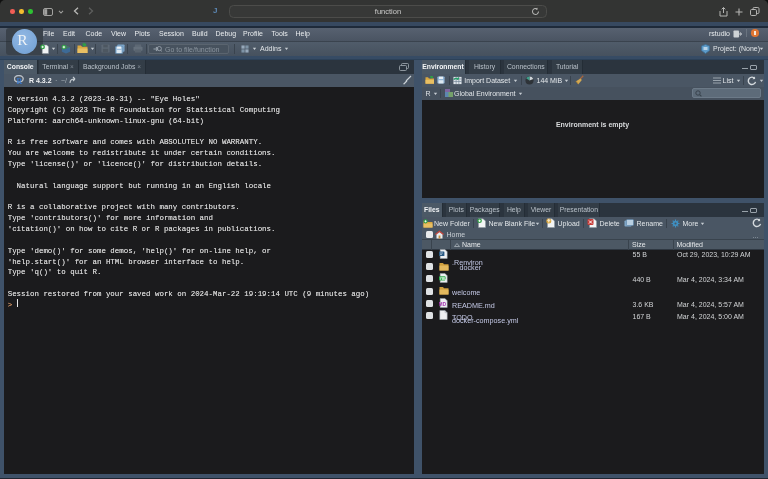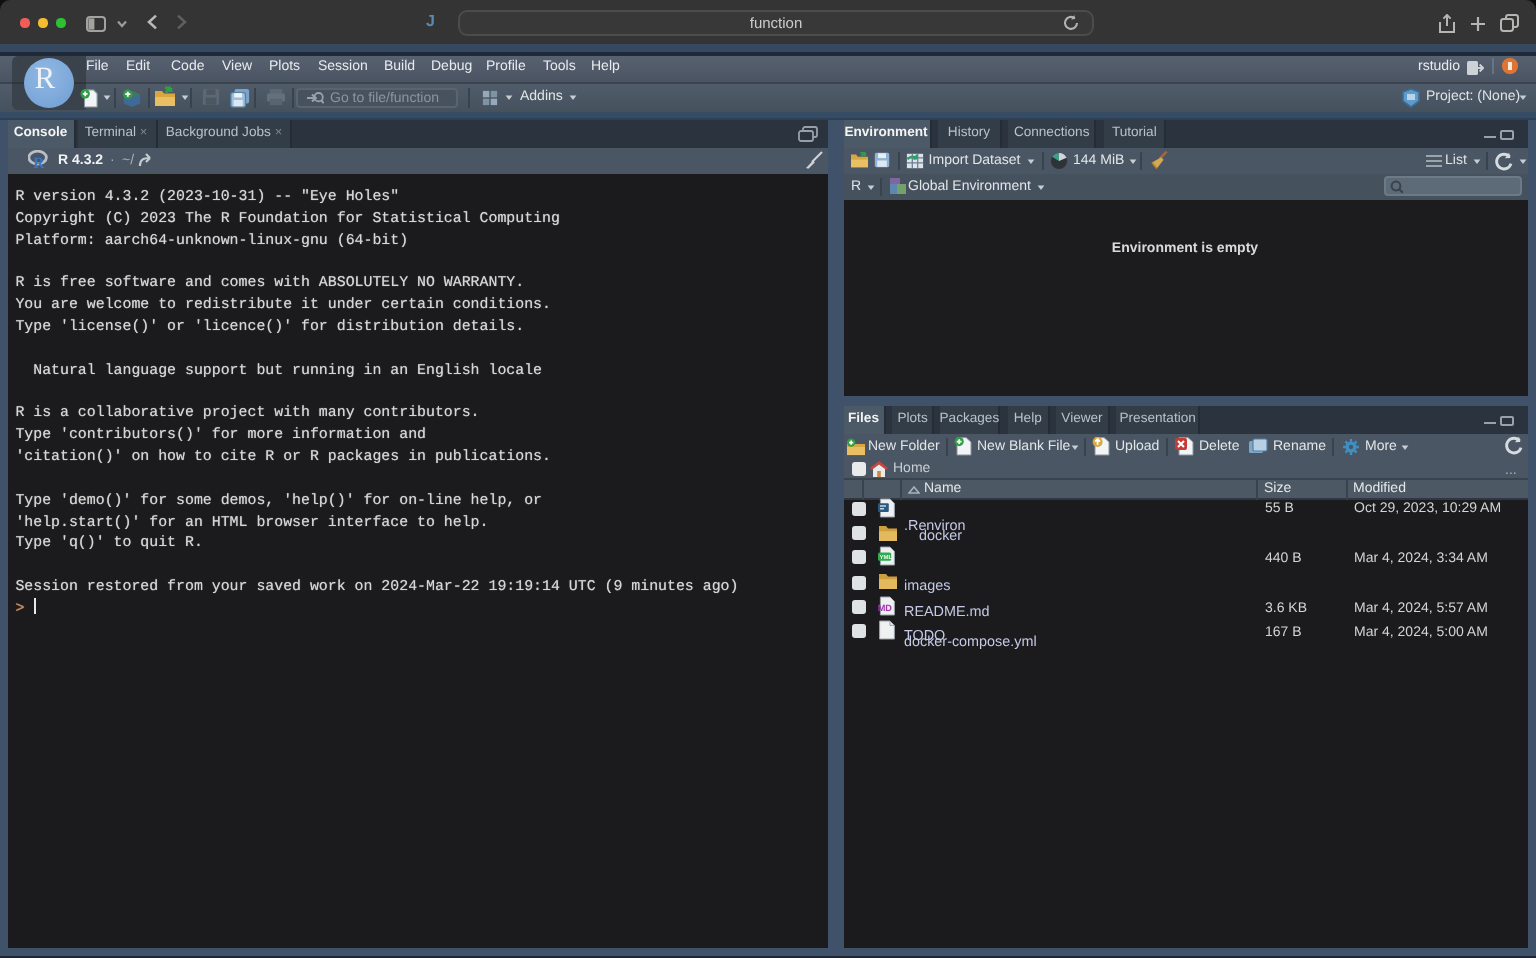--- a/index.html
+++ b/index.html
@@ -426,21 +426,21 @@
     </svg>
     <div class="abs" style="left:30.5px;top:73.3px;font-size:7.2px;color:#c4c9e6;margin-top:40px;">docker-compose.yml</div>
     <div class="abs" style="left:211px;top:73.3px;font-size:7px;color:#d2d4d6;">440 B</div>
     <div class="abs" style="left:255.5px;top:73.3px;font-size:7px;color:#d2d4d6;">Mar 4, 2024, 3:34 AM</div>
 
     <div class="abs" style="left:4.5px;top:85px;width:7px;height:7px;background:#dfe2e5;border-radius:1.5px;"></div>
     <svg class="abs" style="left:17px;top:83.7px" width="10" height="9" viewBox="0 0 10 9">
       <path d="M0.5 1 L4 1 L5 2.2 L9.5 2.2 L9.5 8.5 L0.5 8.5 Z" fill="#cf9f3d"></path>
       <path d="M0.5 3.6 L9.5 3.6 L9.5 8.5 L0.5 8.5 Z" fill="#e3b95e"></path>
     </svg>
-    <div class="abs" style="left:30.5px;top:85.6px;font-size:7.2px;color:#c4c9e6;">images</div>
+    <div class="abs" style="left:30.5px;top:85.6px;font-size:7.2px;color:#c4c9e6;">welcome</div>
 
     <div class="abs" style="left:4.5px;top:97.4px;width:7px;height:7px;background:#dfe2e5;border-radius:1.5px;"></div>
     <svg class="abs" style="left:17.5px;top:95.4px" width="9" height="10" viewBox="0 0 9 10">
       <path d="M1.2 0.5 L6 0.5 L8.2 2.7 L8.2 9.5 L1.2 9.5 Z" fill="#eef0f2" stroke="#9aa2aa" stroke-width="0.5"></path>
       <text x="-0.2" y="7.6" font-size="4.6" fill="#a433b0" font-family="Liberation Sans" font-weight="bold">MD</text>
     </svg>
     <div class="abs" style="left:30.5px;top:98px;font-size:7.2px;color:#c4c9e6;">README.md</div>
     <div class="abs" style="left:211px;top:98px;font-size:7px;color:#d2d4d6;">3.6 KB</div>
     <div class="abs" style="left:255.5px;top:98px;font-size:7px;color:#d2d4d6;">Mar 4, 2024, 5:57 AM</div>
 

